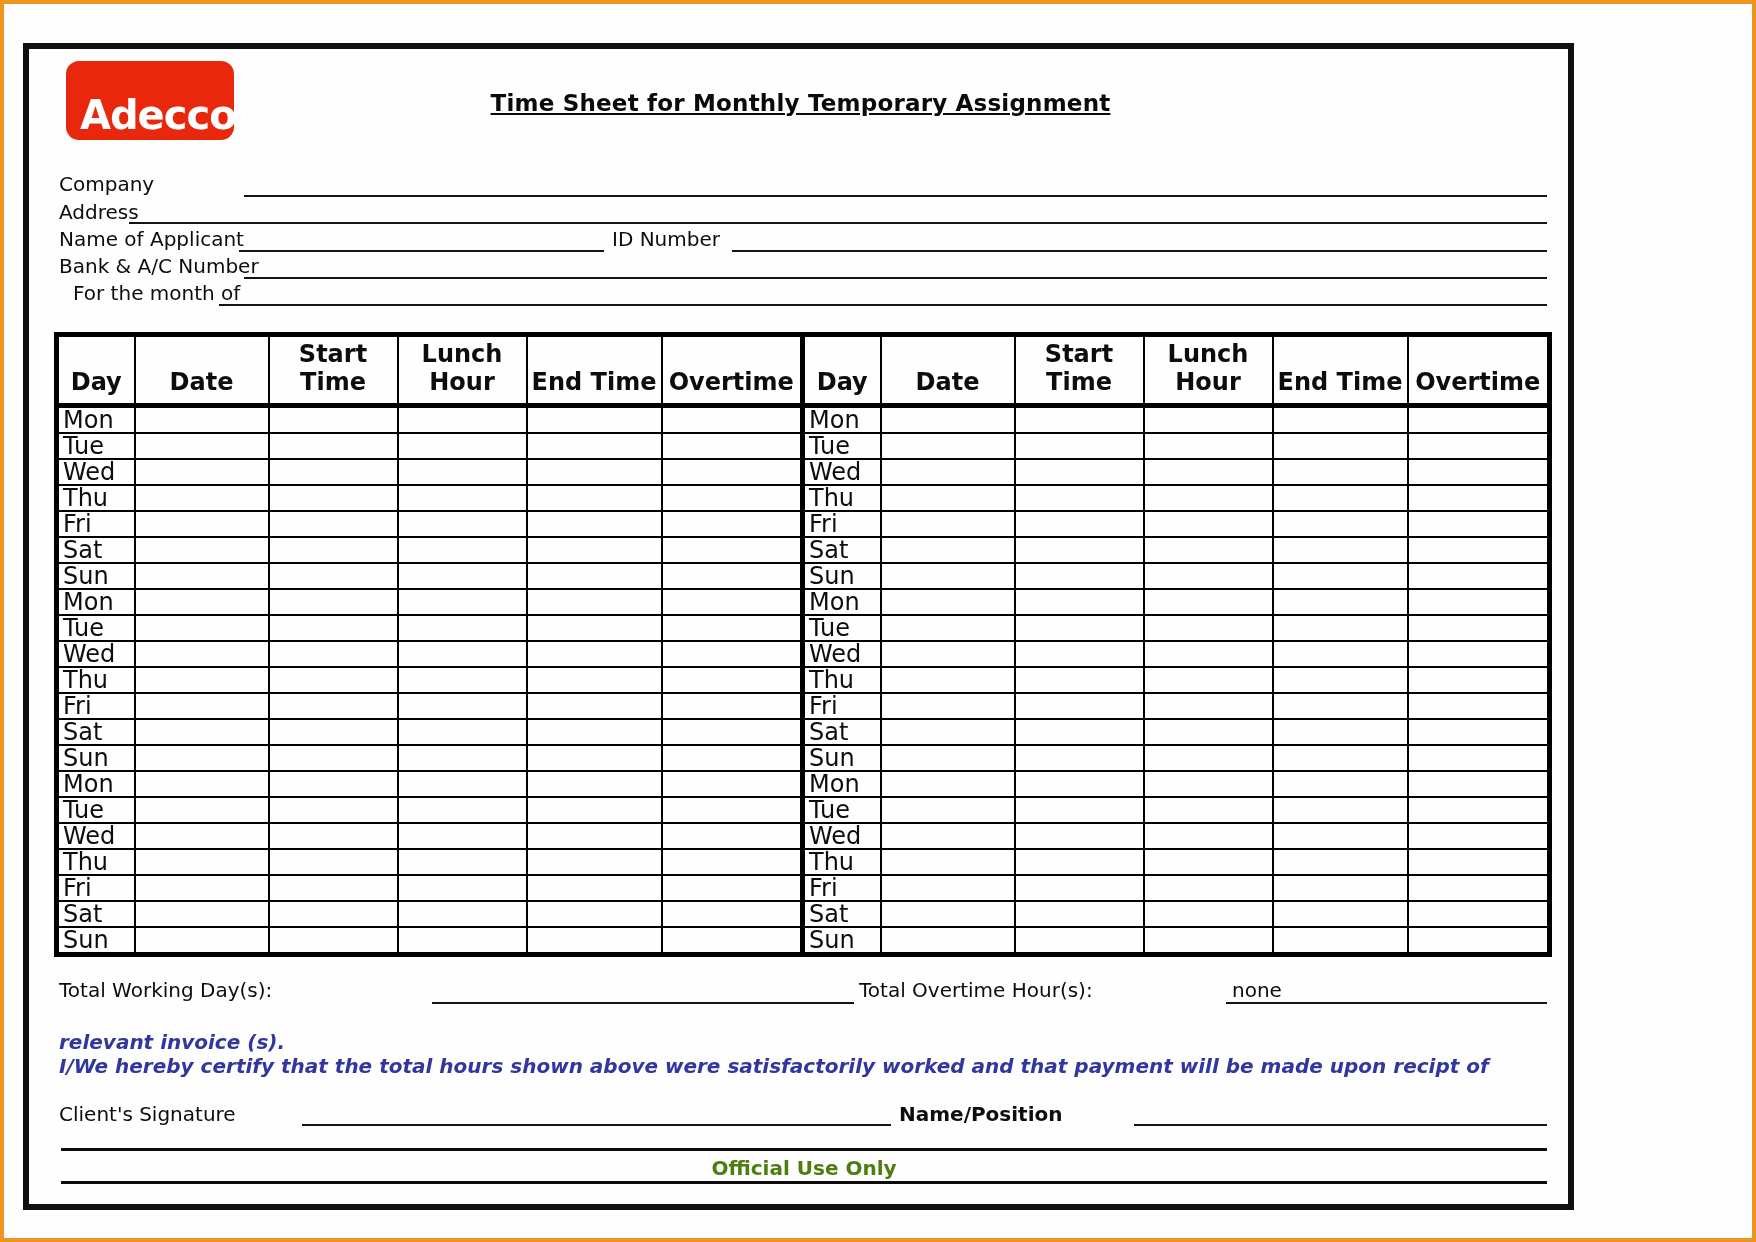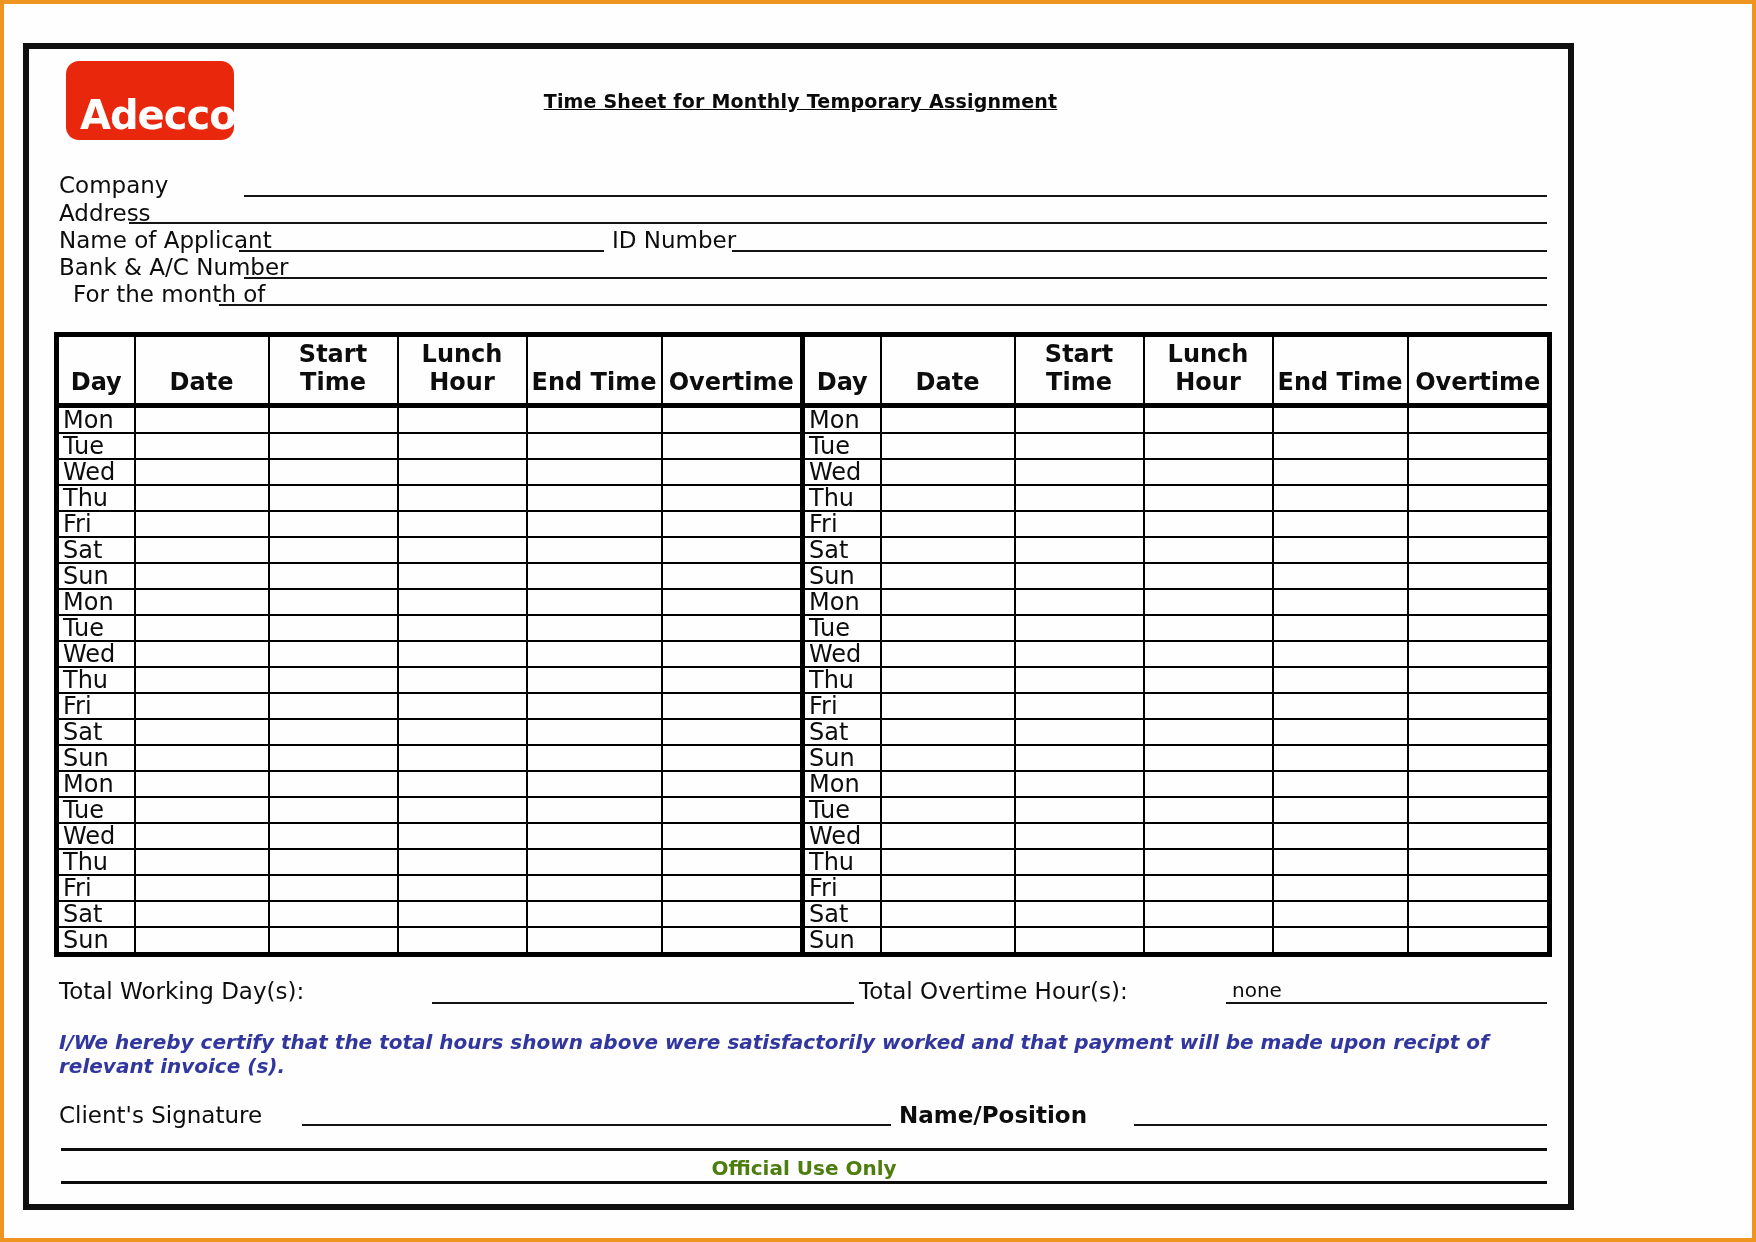--- a/index.html
+++ b/index.html
@@ -25,24 +25,24 @@
     background: #e9270d; border-radius: 13px;
     display: flex; align-items: flex-end;
     padding: 0 0 5px 14px; box-sizing: border-box;
   }
   .logo-text {
     color: #ffffff; font-size: 40px; font-weight: bold;
     letter-spacing: -1px; line-height: 1;
   }
   .title-wrap { position: absolute; left: 50px; top: 86px; width: 1493px; text-align: center; }
   .title {
-    font-size: 19px; font-weight: bold; text-decoration: underline;
+    font-size: 23px; font-weight: bold; text-decoration: underline;
     color: #0a0a0a; letter-spacing: 0.2px;
   }
-  .flabel { position: absolute; font-size: 23px; white-space: nowrap; }
+  .flabel { position: absolute; font-size: 20px; white-space: nowrap; }
   .fline  { position: absolute; height: 0; border-top: 2px solid #141414; }
   .fvalue { position: absolute; font-size: 20px; white-space: nowrap; }
 
   table.ts {
     position: absolute; left: 50px; top: 328px;
     width: 1493px; border-collapse: collapse;
     table-layout: fixed;
   }
   table.ts, table.ts th, table.ts td { border: 2px solid #000; }
   table.ts { border: 5px solid #000; }
@@ -426,22 +426,22 @@
       </tbody>
   </table>
 
   <span class="flabel" style="left:55px; top:974px;">Total Working Day(s):</span>
   <div class="fline" style="left:428px; top:998px; width:422px;"></div>
   <span class="flabel" style="left:855px; top:974px;">Total Overtime Hour(s):</span>
   <span class="fvalue" style="left:1228px; top:974px;">none</span>
   <div class="fline" style="left:1222px; top:998px; width:321px;"></div>
 
   <div class="cert">
+    <div>relevant invoice (s).</div>
     <div>I/We hereby certify that the total hours shown above were satisfactorily worked and that payment will be made upon recipt of</div>
-    <div>relevant invoice (s).</div>
   </div>
 
   <span class="flabel" style="left:55px; top:1098px;">Client's Signature</span>
   <div class="fline" style="left:298px; top:1120px; width:589px;"></div>
   <span class="flabel" style="left:895px; top:1098px;font-weight:bold;">Name/Position</span>
   <div class="fline" style="left:1130px; top:1120px; width:413px;"></div>
 
   <div class="rule" style="left:57px; top:1144px; width:1486px;"></div>
   <div class="official">Official Use Only</div>
   <div class="rule" style="left:57px; top:1177px; width:1486px;"></div>

